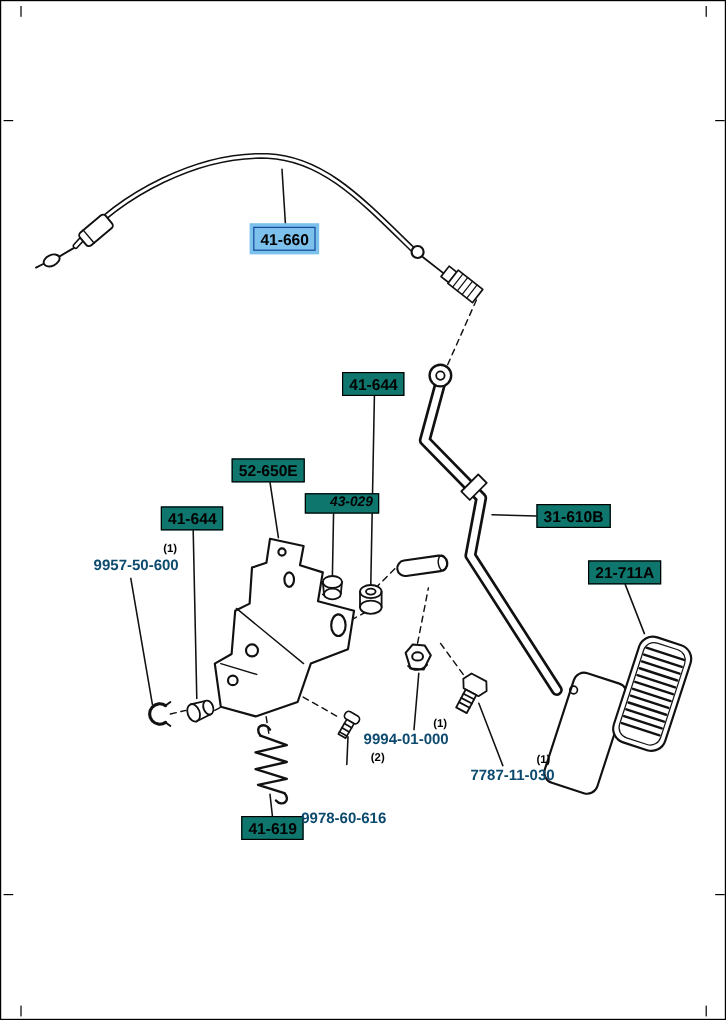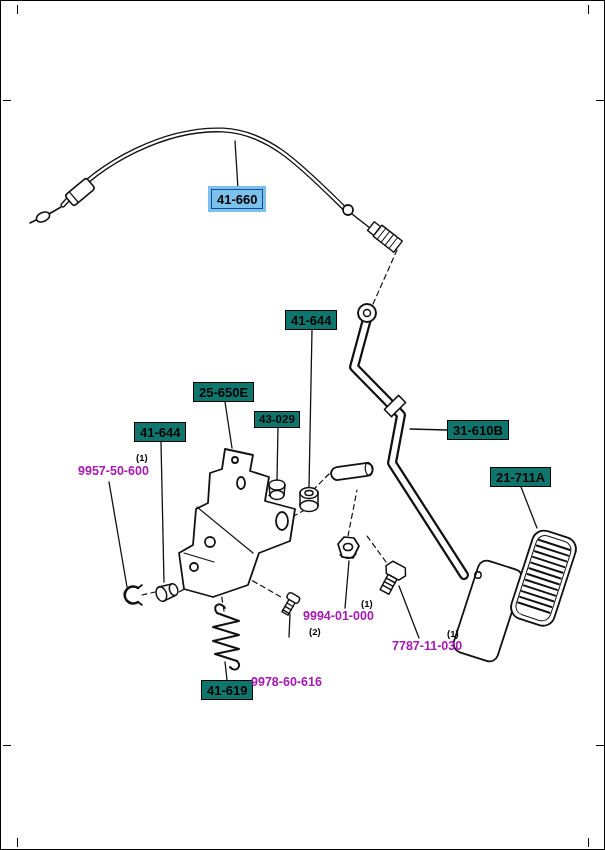--- a/index.html
+++ b/index.html
@@ -19,31 +19,31 @@
     border: 1.6px solid #000;
     background: #0f766e;
     color: #000;
     font-weight: bold;
     font-size: 13px;
     line-height: 1;
     padding: 3px 5px 2px 5px;
     white-space: nowrap;
     z-index: 3;
   }
-  .plabel.small { font-size: 11.5px; padding: 2px 4px 1px 4px; }
+  .plabel.small { font-size: 11.5px; padding: 2px 4px 1px 20px; font-style: italic; }
   .plabel.highlight {
     background: var(--hl, #7cc1ec);
     border-color: #15489c;
     box-shadow: 0 0 0 3px var(--hl, #7cc1ec);
   }
   .pnum {
     position: absolute;
     font-weight: bold;
     font-size: 12.5px;
-    color: #a21caf;
+    color: #0c4a6e;
     white-space: nowrap;
     z-index: 3;
   }
   .qty {
     position: absolute;
     font-weight: bold;
     font-size: 9.5px;
     color: #000;
     white-space: nowrap;
     z-index: 3;
@@ -203,21 +203,21 @@
         <path d="M226 679 L 224 661"></path>
         <path d="M344 607 L 348 560"></path>
         <path d="M288 636 L 289 613"></path>
         <path d="M418 637 L 398 585"></path>
       </g>
     </g>
   </svg>
 
   <div class="plabel highlight" style="left:210px;top:188px">41-660</div>
   <div class="plabel" style="left:284px;top:309px">41-644</div>
-  <div class="plabel" style="left:192px;top:381px">25-650E</div>
+  <div class="plabel" style="left:192px;top:381px">52-650E</div>
   <div class="plabel small" style="left:253px;top:410px">43-029</div>
   <div class="plabel" style="left:133px;top:421px">41-644</div>
   <div class="plabel" style="left:446px;top:419px">31-610B</div>
   <div class="plabel" style="left:489px;top:466px">21-711A</div>
   <div class="plabel" style="left:200px;top:679px">41-619</div>
 
   <div class="qty" style="left:135px;top:451px">(1)</div>
   <div class="pnum" style="left:77px;top:463px">9957-50-600</div>
 
   <div class="qty" style="left:360px;top:597px">(1)</div>

